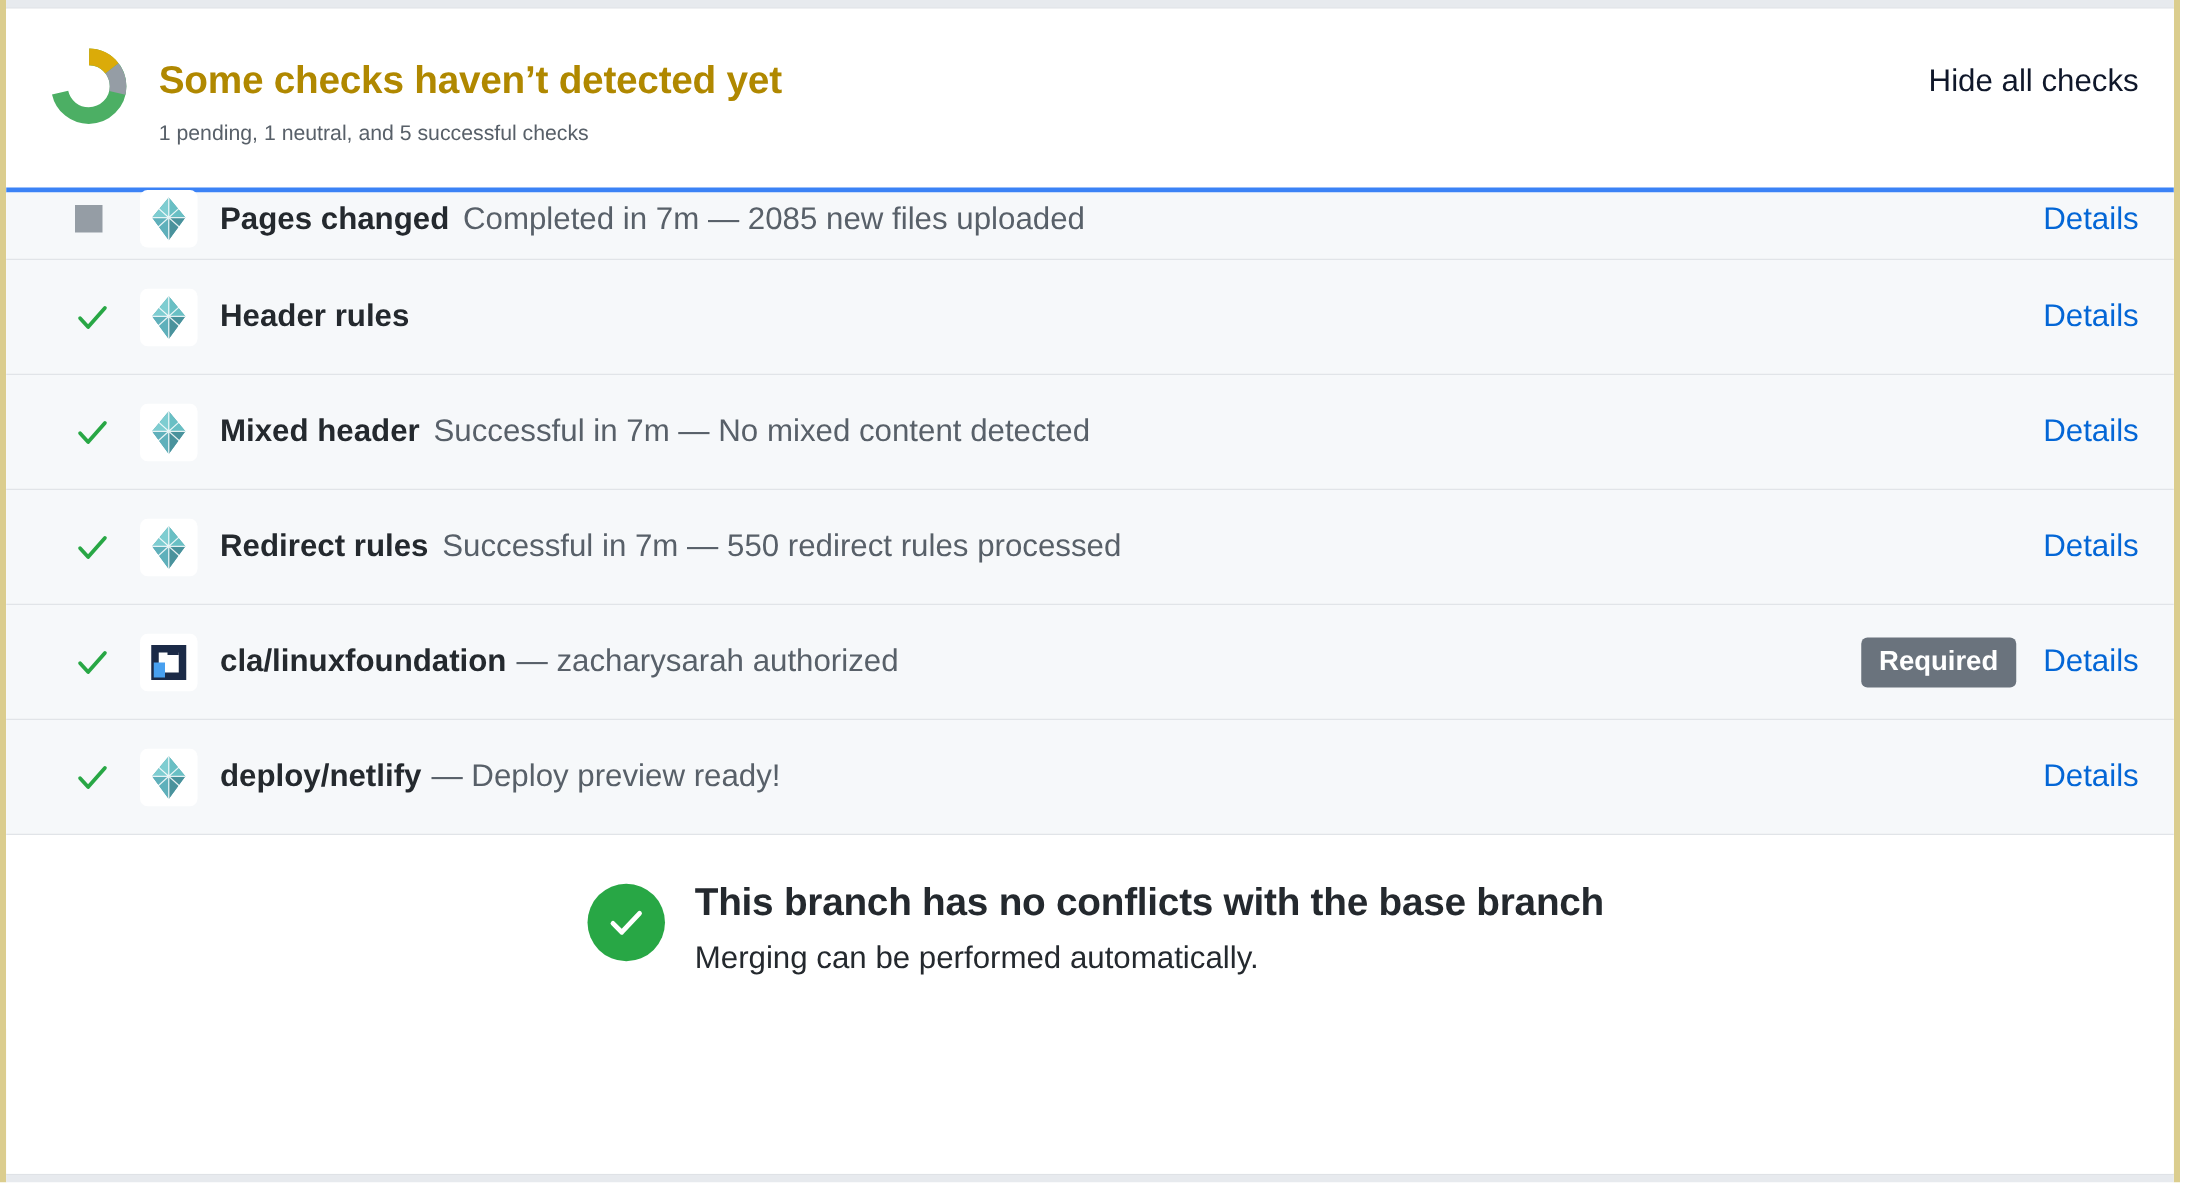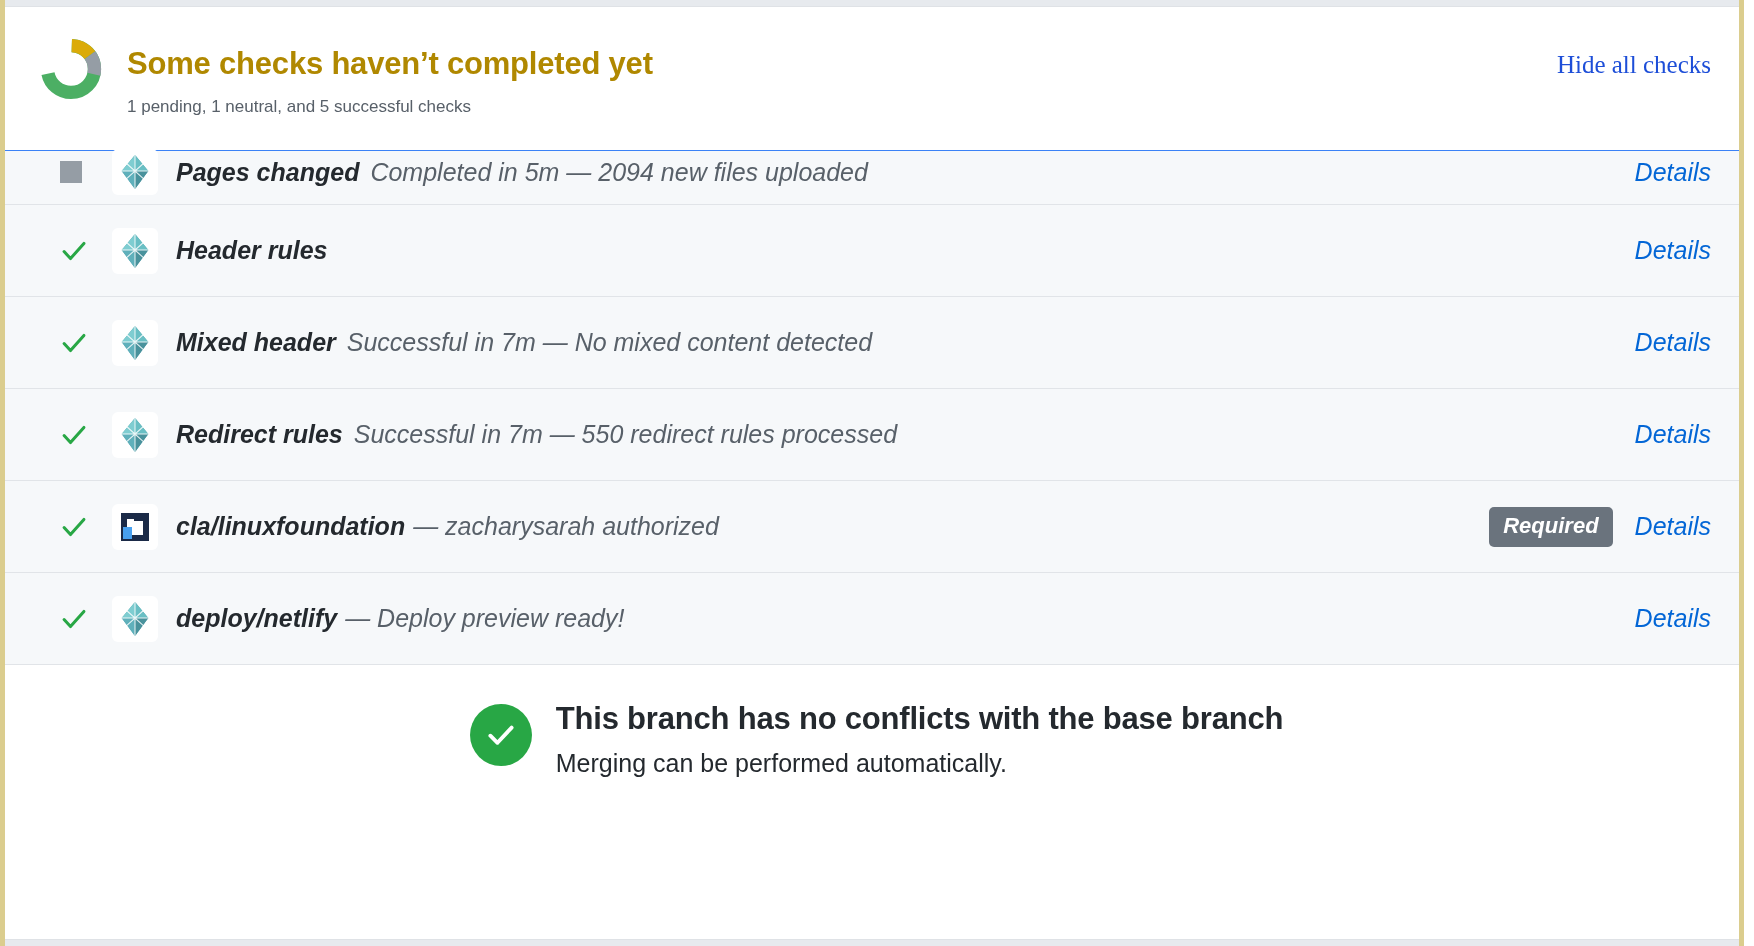--- a/index.html
+++ b/index.html
@@ -88,32 +88,30 @@
     color: #586069;
     line-height: 34px;
     margin-top: 7px;
     white-space: nowrap;
   }
   .hide-all-checks {
     position: absolute;
     right: 28px;
     top: 44px;
     font-size: 25px;
-    color: #1d4ed8;
+    color: #0f172a;
     text-decoration: none;
     white-space: nowrap;
     cursor: pointer;
-    font-family: Liberation Serif, serif;
   }
 
   
   .checks-list {
     position: relative;
-    border-top: 1px solid #3b82f6;
-    font-style: italic;
+    border-top: 4px solid #3b82f6;
   }
   .check-row {
     position: relative;
     height: 92px;
     background: #f6f8fa;
     border-bottom: 1px solid #e1e4e8;
     box-sizing: border-box;
     display: flex;
     align-items: center;
   }
@@ -262,21 +260,21 @@
 
           <circle cx="21" cy="21" r="15.9" fill="transparent" stroke="#4caf64" stroke-width="9" stroke-dasharray="71.4 28.6" stroke-dashoffset="25"></circle>
 
           <circle cx="21" cy="21" r="15.9" fill="transparent" stroke="#dbab09" stroke-width="9" stroke-dasharray="14.3 85.7" stroke-dashoffset="25"></circle>
 
           <circle cx="21" cy="21" r="15.9" fill="transparent" stroke="#959da5" stroke-width="9" stroke-dasharray="14.3 85.7" stroke-dashoffset="10.7"></circle>
         </svg>
       </div>
 
       <div class="header-text">
-        <div class="header-title">Some checks haven’t completed yet</div>
+        <div class="header-title">Some checks haven’t detected yet</div>
         <div class="header-sub">1 pending, 1 neutral, and 5 successful checks</div>
       </div>
 
       <a class="hide-all-checks">Hide all checks</a>
     </div>
 
     <div class="checks-list">
 
       <div class="check-row clipped">
         <div class="row-inner">
@@ -289,21 +287,21 @@
                 <path d="M20 2 L34 19 L20 38 L6 19 Z" fill="#4f9fa8"></path>
                 <path d="M20 2 L34 19 L20 19 Z" fill="#69bfc4"></path>
                 <path d="M20 2 L20 19 L6 19 Z" fill="#7ecdd1"></path>
                 <path d="M6 19 L20 19 L20 38 Z" fill="#5fb0bb"></path>
                 <path d="M34 19 L20 38 L20 19 Z" fill="#49929c"></path>
                 <path d="M20 2 L20 38 M6 19 L34 19 M10 10 L30 28 M30 10 L10 28" stroke="#ffffff" stroke-width="1.1" opacity="0.85" fill="none"></path>
               </g>
             </svg>
           </div>
           <span class="check-name">Pages changed</span>
-          <span class="check-desc">Completed in 5m — 2094 new files uploaded</span>
+          <span class="check-desc">Completed in 7m — 2085 new files uploaded</span>
           <span class="spacer"></span>
           <a class="details-link">Details</a>
         </div>
       </div>
 
       <div class="check-row">
         <div class="row-inner">
           <div class="status-icon">
             <svg width="28" height="28" viewBox="0 0 24 24">
               <path d="M3.5 12.5 L9 18.5 L20.5 5.5" stroke="#28a745" stroke-width="2.6" fill="none" stroke-linecap="round" stroke-linejoin="round"></path>

